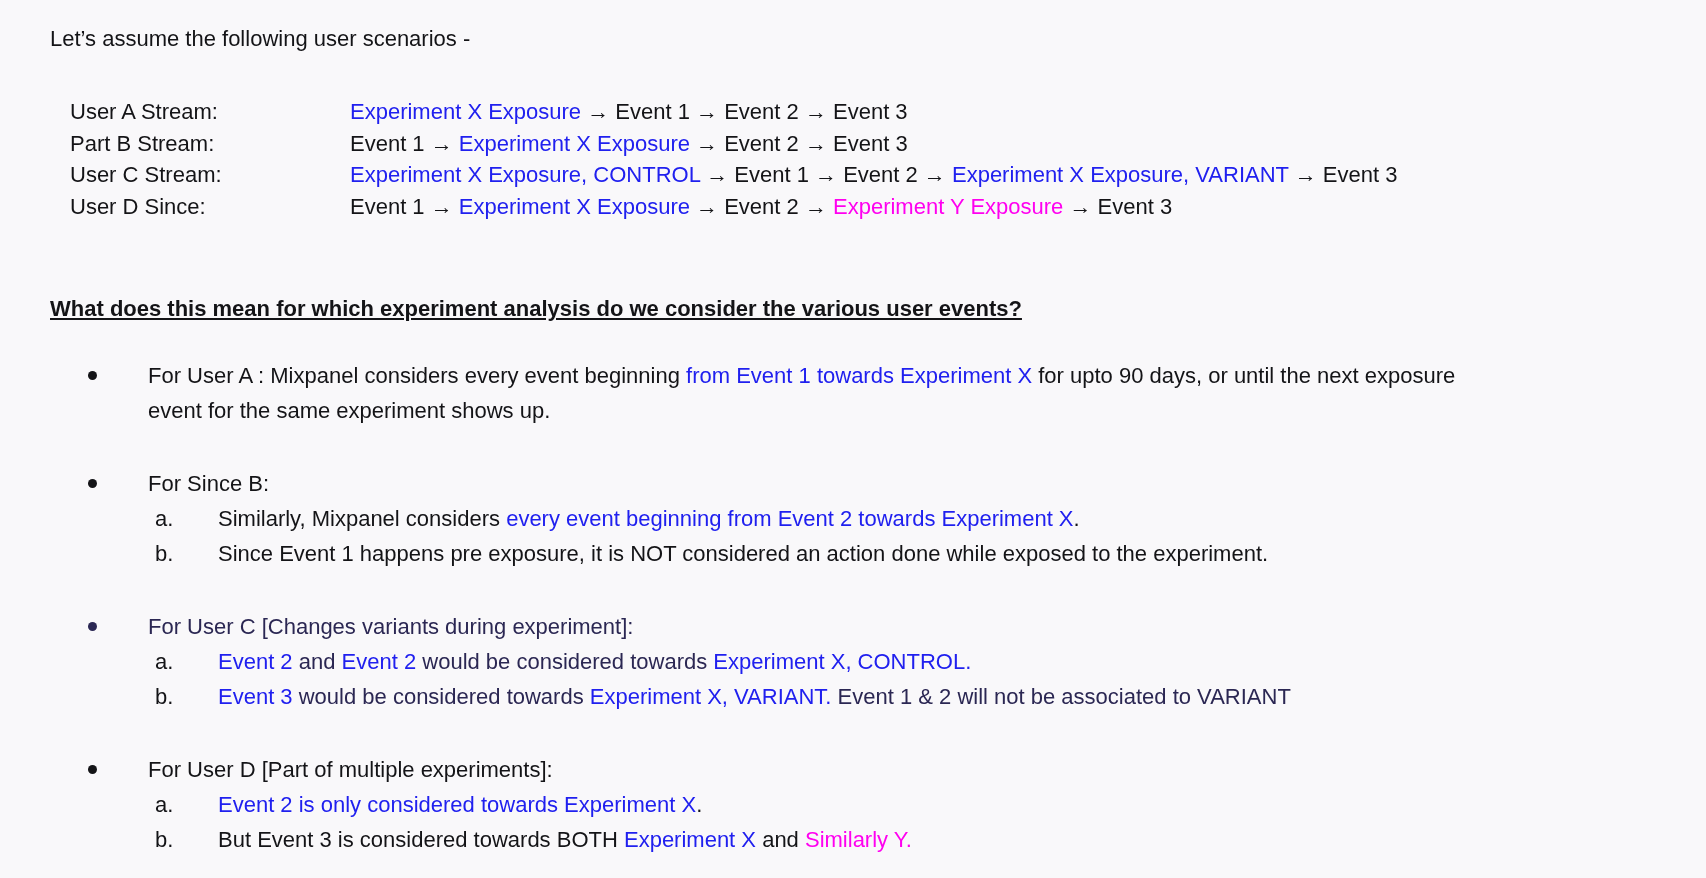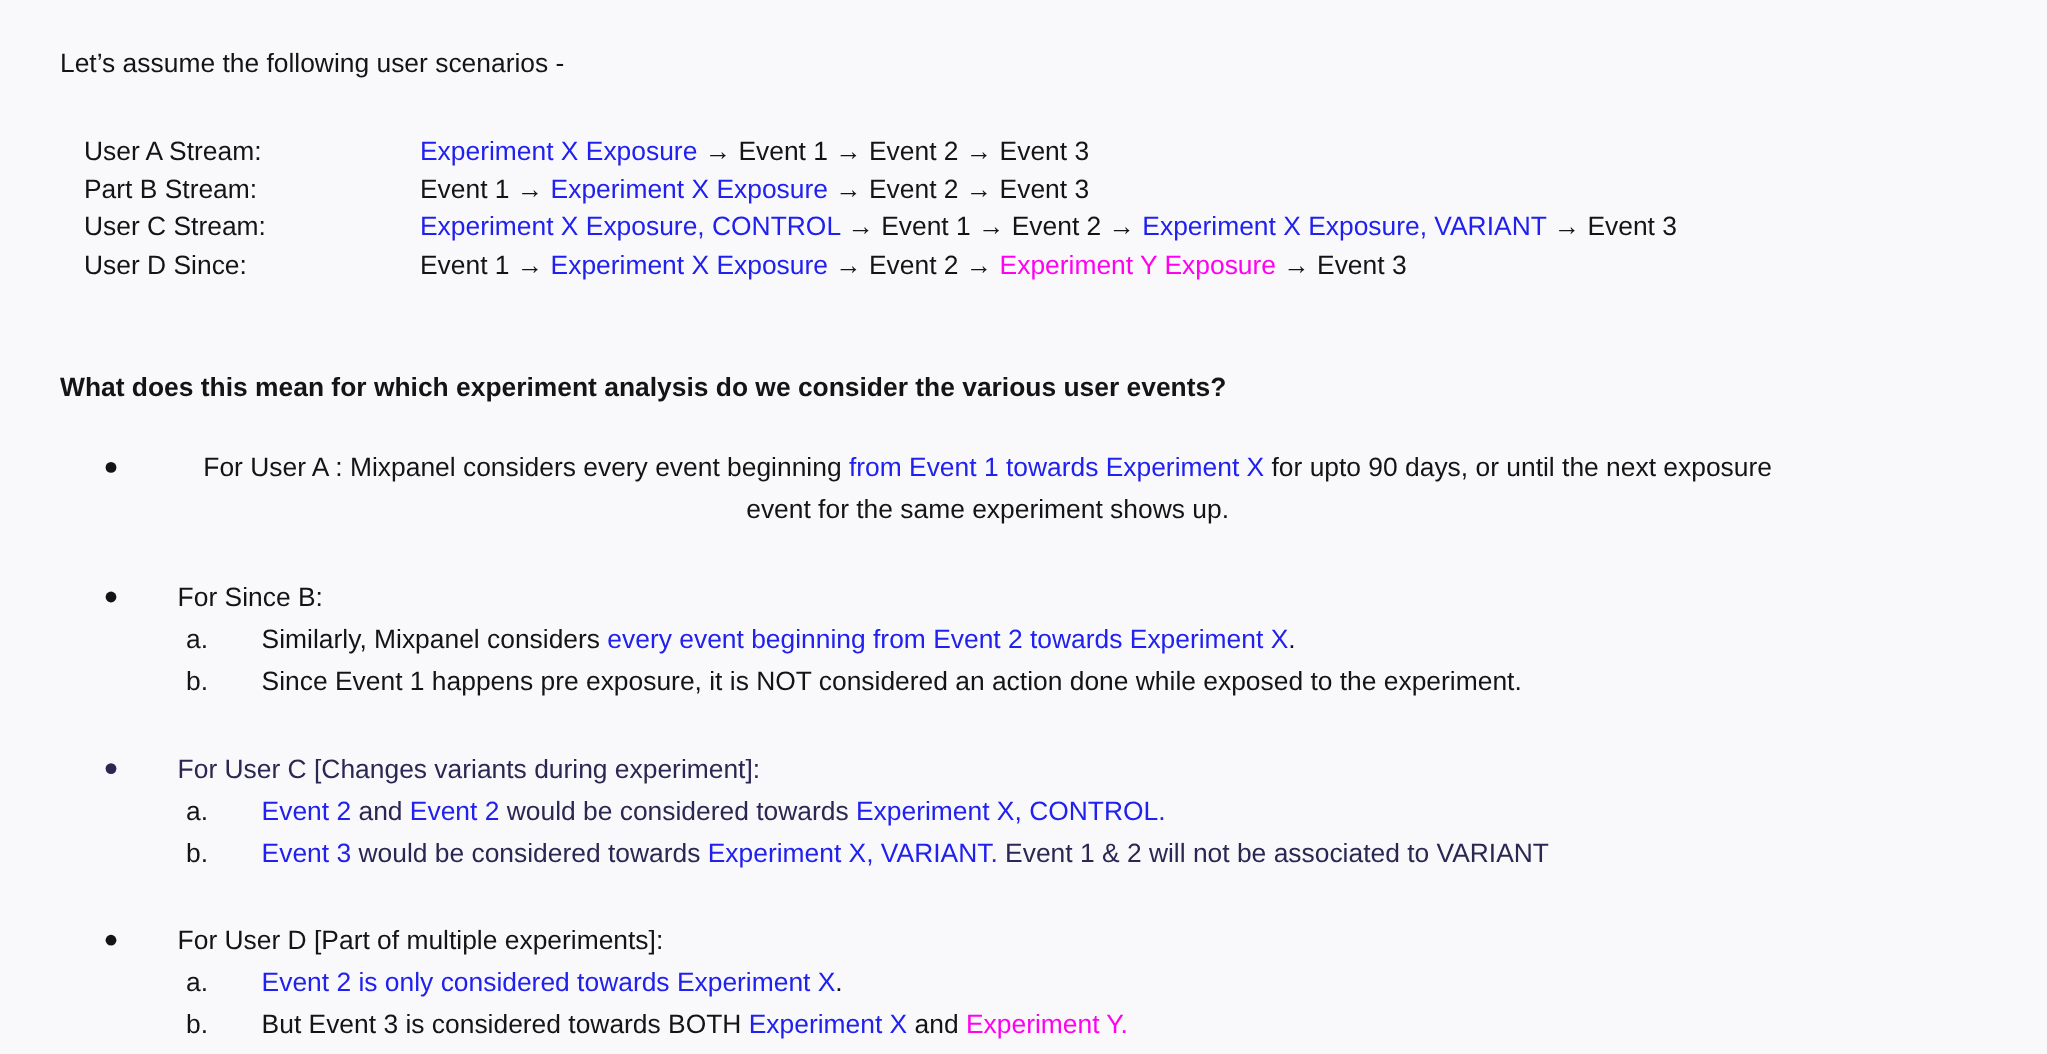--- a/index.html
+++ b/index.html
@@ -5,44 +5,44 @@
 <style>
   * { box-sizing: border-box; }
   html, body { margin: 0; padding: 0; }
   body {
     background: var(--background, #f9f8fa);
     font-family: "Liberation Sans", "DejaVu Sans", sans-serif;
   }
   .page {
     width: 1706px;
     height: 878px;
-    padding: 37px 30px 0 50px;
+    padding: 23px 30px 0 50px;
     font-size: 22px;
     color: var(--text, #141417);
     overflow: hidden;
   }
   .intro { margin: 0; line-height: 32px; }
 
   .streams { margin-top: 41px; margin-left: 20px; }
   .stream-row { display: flex; line-height: 31.6px; white-space: nowrap; }
   .stream-label { flex: none; width: 280px; }
   .stream-content { flex: none; }
 
-  .question { margin: 74px 0 0 0; font-weight: 700; line-height: 26px; max-width: 1400px; }
+  .question { margin: 74px 0 0 0; font-weight: 700; line-height: 26px; max-width: 1400px; text-decoration: underline; }
 
   .bullets { margin-top: 36px; }
   .bullet-group + .bullet-group { margin-top: 38px; }
   .bullet-head { display: flex; }
   .dot {
     flex: none; width: 9px; height: 9px; border-radius: 50%;
     background: var(--text, #141417);
     margin: 13px 0 0 38px;
   }
   .dot[data-dot="navy"] { background: var(--navy, #2b2753); }
-  .bullet-text { margin-left: 51px; line-height: 35px; max-width: 1350px; text-align: center; }
+  .bullet-text { margin-left: 51px; line-height: 35px; max-width: 1350px; }
 
   .subitem { display: flex; line-height: 35px; }
   .sub-marker { flex: none; width: 63px; margin-left: 105px; }
   .sub-text { max-width: 1310px; }
 
   .c-blue { color: var(--blue, #2020ef); }
   .c-magenta { color: var(--magenta, #ff00f0); }
   .c-navy { color: var(--navy, #2b2753); }
 </style>
 </head>
@@ -116,18 +116,18 @@
       <div class="bullet-head">
         <span class="dot" data-dot="default"></span>
         <div class="bullet-text"><span>For User D [Part of multiple experiments]:</span></div>
       </div>
       <div class="subitem">
         <span class="sub-marker">a.</span>
         <div class="sub-text"><span class="c-blue">Event 2 is only considered towards Experiment X</span><span>.</span></div>
       </div>
       <div class="subitem">
         <span class="sub-marker">b.</span>
-        <div class="sub-text"><span>But Event 3 is considered towards BOTH </span><span class="c-blue">Experiment X</span><span> and </span><span class="c-magenta">Experiment Y.</span></div>
+        <div class="sub-text"><span>But Event 3 is considered towards BOTH </span><span class="c-blue">Experiment X</span><span> and </span><span class="c-magenta">Similarly Y.</span></div>
       </div>
     </div>
 
   </div>
 </div>
 
 </body></html>

